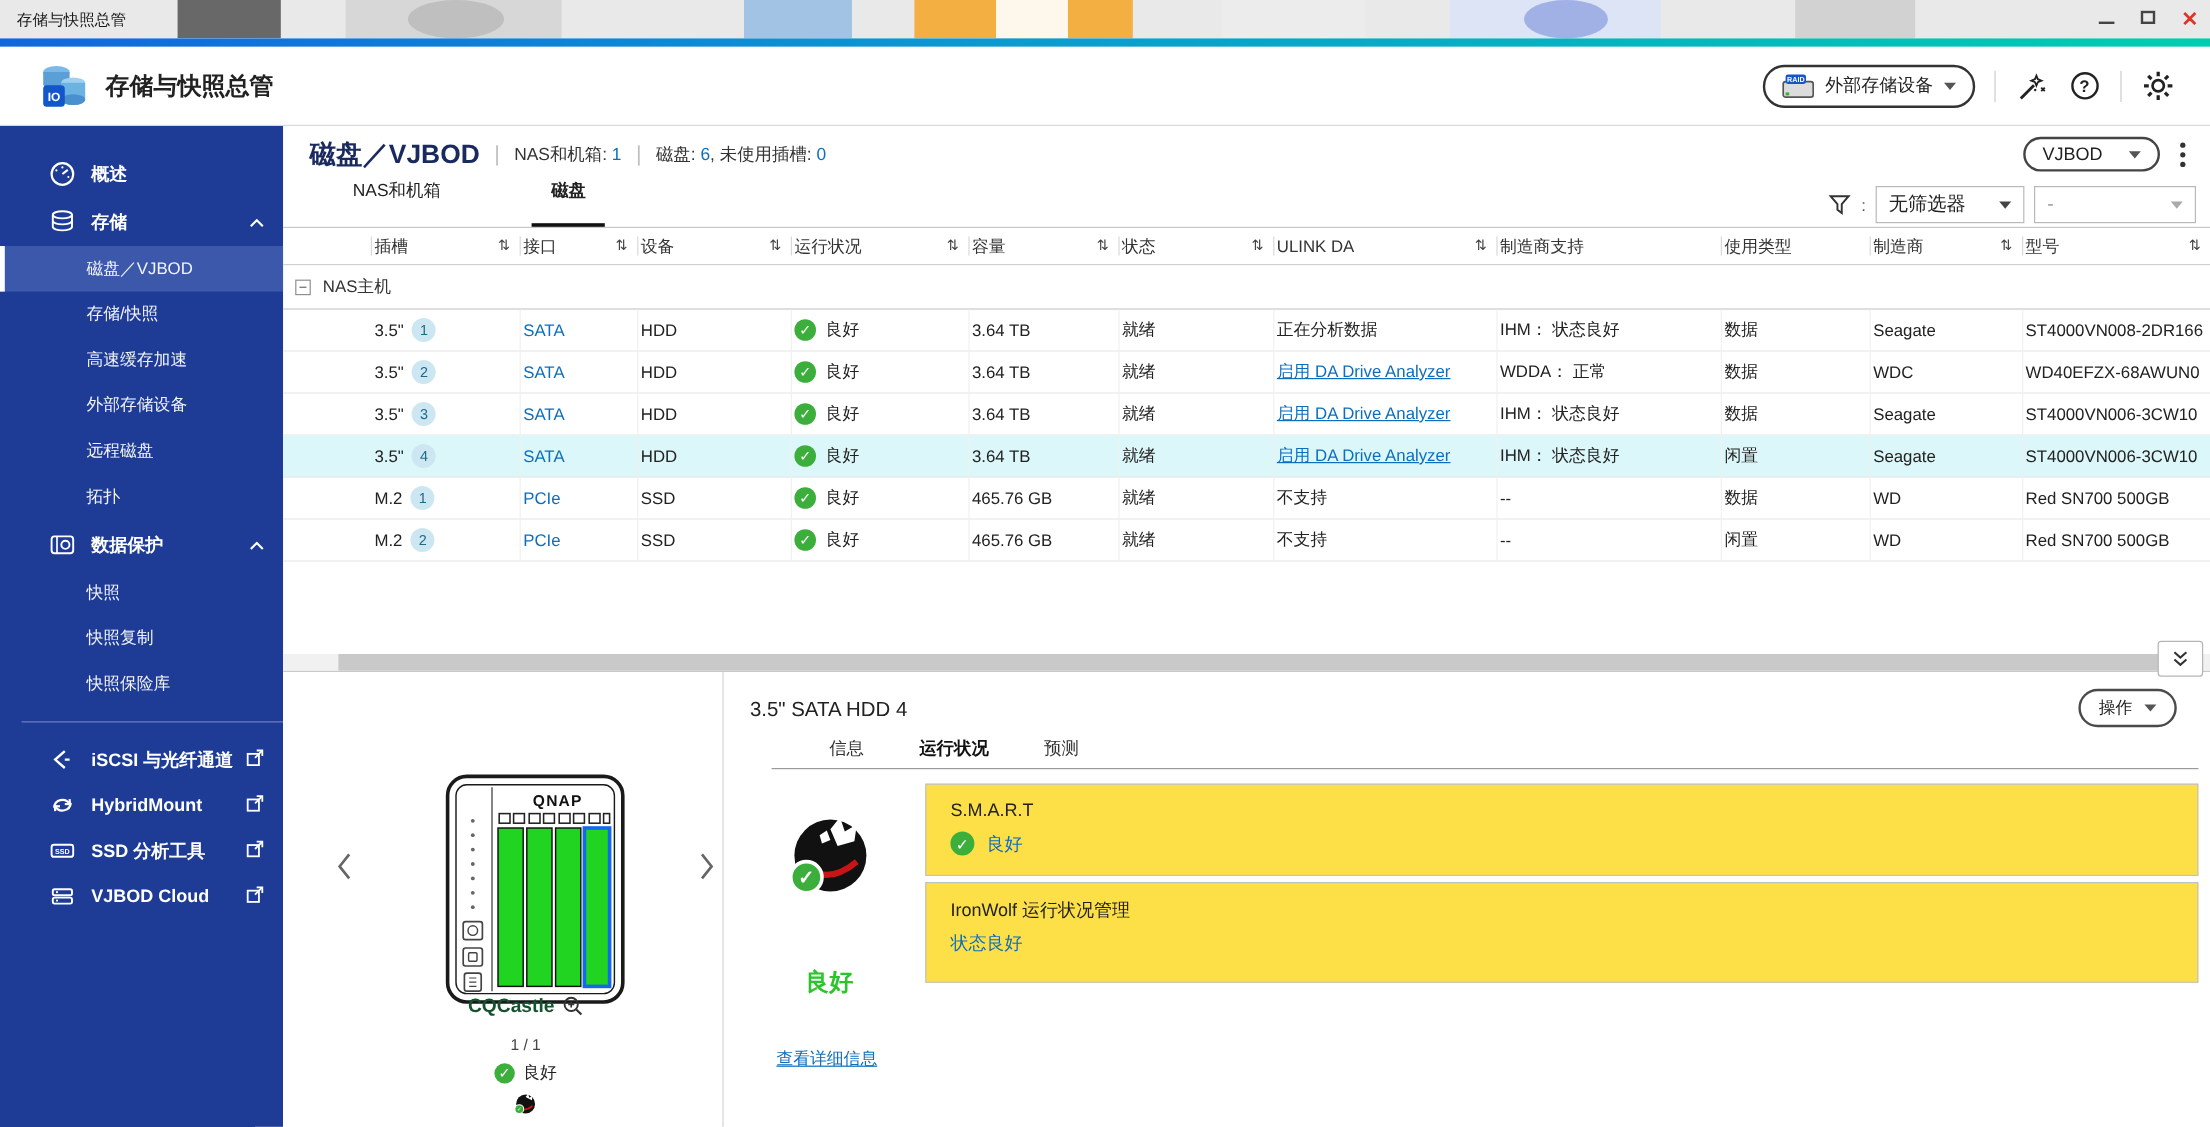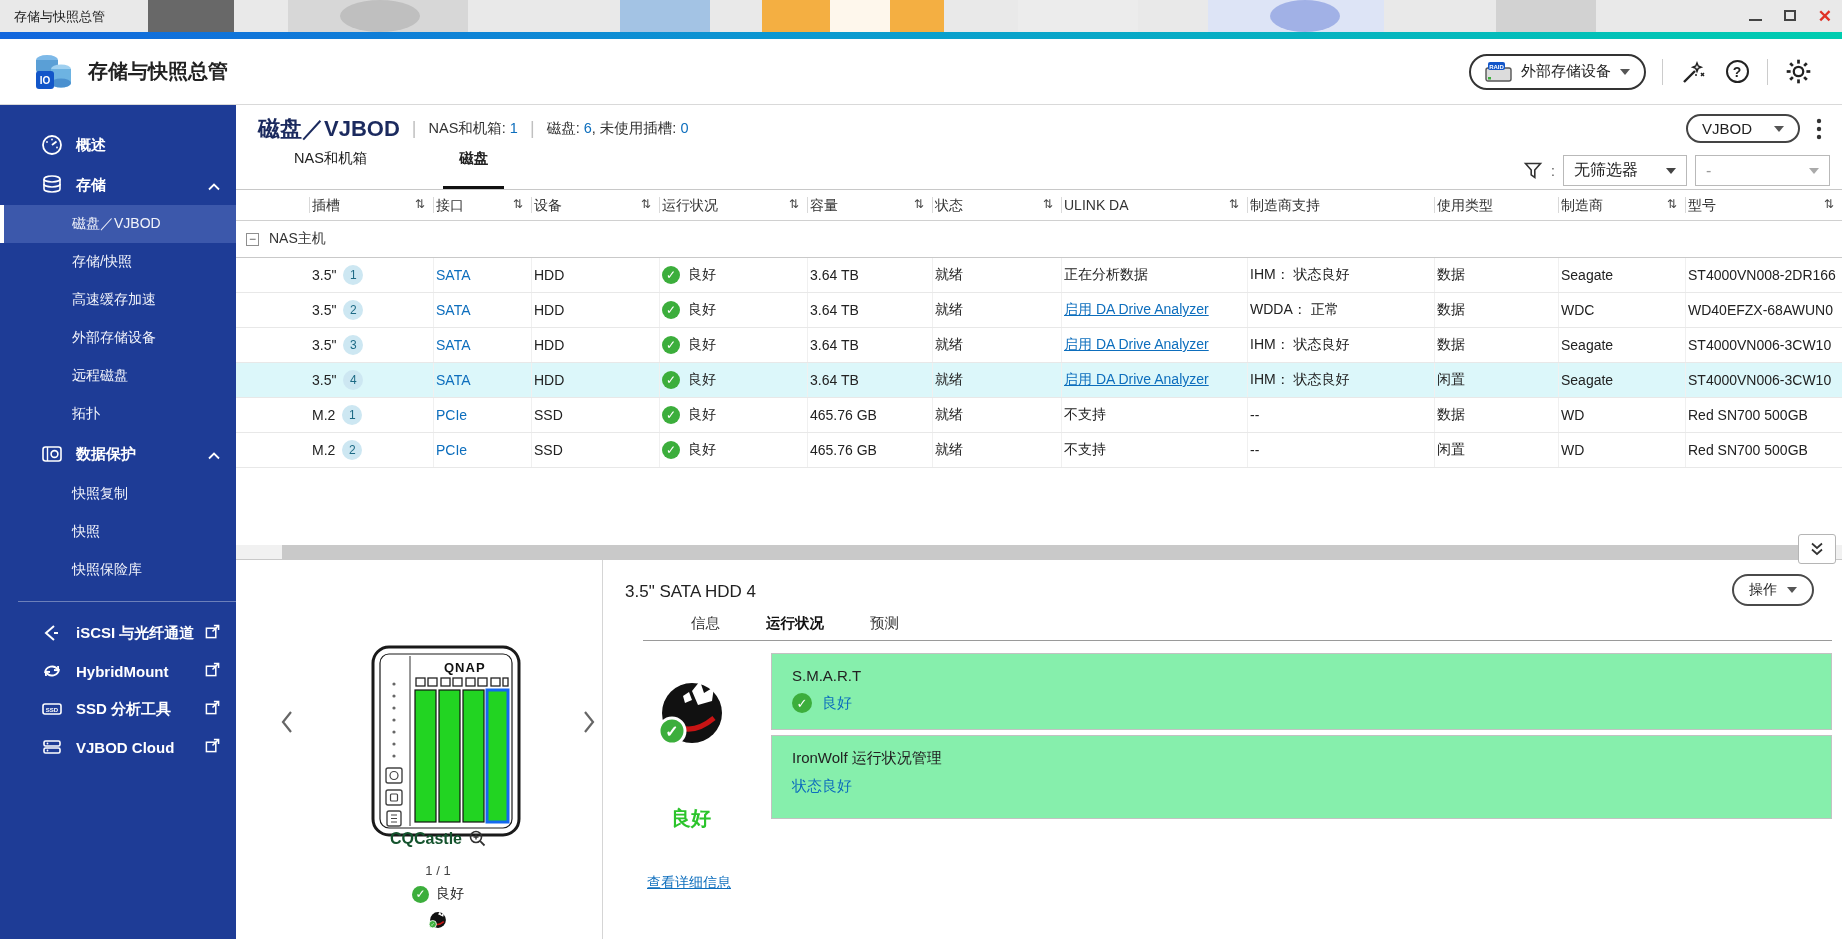--- a/index.html
+++ b/index.html
@@ -113,21 +113,21 @@
   .nas-mini { position:absolute; left:16px; width:372px; top:350px; display:flex; justify-content:center; }
 
   .detail-pane { flex:1; border-left:1px solid #d5d5d5; position:relative; }
   .dp-title { position:absolute; left:22px; top:22px; font-size:17px; color:#222; }
   .action-btn { position:absolute; right:28px; top:14px; display:flex; align-items:center; gap:10px; border:2px solid #4a4a4a; border-radius:16px; padding:5px 15px; font-size:14px; color:#222; background:#fff; cursor:pointer; }
   .dp-tabs { position:absolute; left:40px; right:10px; top:50px; height:31px; border-bottom:1px solid #9a9a9a; display:flex; gap:46px; padding-left:48px; }
   .dtab { font-size:14.5px; color:#333; padding-top:4px; cursor:pointer; }
   .dtab.active { font-weight:bold; color:#111; }
   .dp-icon { position:absolute; left:50px; top:114px; }
   .dp-health { position:absolute; left:40px; top:245px; width:96px; text-align:center; font-size:20px; font-weight:bold; color:#2bc42b; }
-  .dbox { position:absolute; left:168px; right:10px; border:1px solid #c2c2c2; background:#86efac; padding:13px 20px; }
+  .dbox { position:absolute; left:168px; right:10px; border:1px solid #c2c2c2; background:#fde047; padding:13px 20px; }
   .dbox.one { top:93px; height:77px; }
   .dbox.two { top:175px; height:84px; }
   .dbox-title { font-size:15px; color:#222; }
   .dbox-status { margin-top:9px; display:flex; align-items:center; gap:10px; font-size:15px; }
   .dbox-status .blue { color:#0d6ebd; }
   .details-link { position:absolute; left:44px; top:314px; font-size:14px; }
 </style>
 </head>
 <body>
 
@@ -262,24 +262,24 @@
         </svg>
     </span>
     <span>数据保护</span>
     <span class="side-group-chevron">
       <svg width="12" height="8" viewBox="0 0 12 8">
           <polyline points="1,6.5 6,1.5 11,6.5" fill="none" stroke="#fff" stroke-width="1.8"></polyline>
         </svg>
     </span>
   </div>
   <div class="side-sub">
+      <span>快照</span>
+    </div>
+  <div class="side-sub">
       <span>快照复制</span>
-    </div>
-  <div class="side-sub">
-      <span>快照</span>
     </div>
   <div class="side-sub">
       <span>快照保险库</span>
     </div>
 
   <div class="side-divider"></div>
 
   <div class="side-item" style="height:38px;">
     <span class="sicon">
       <svg width="22" height="22" viewBox="0 0 22 22">

